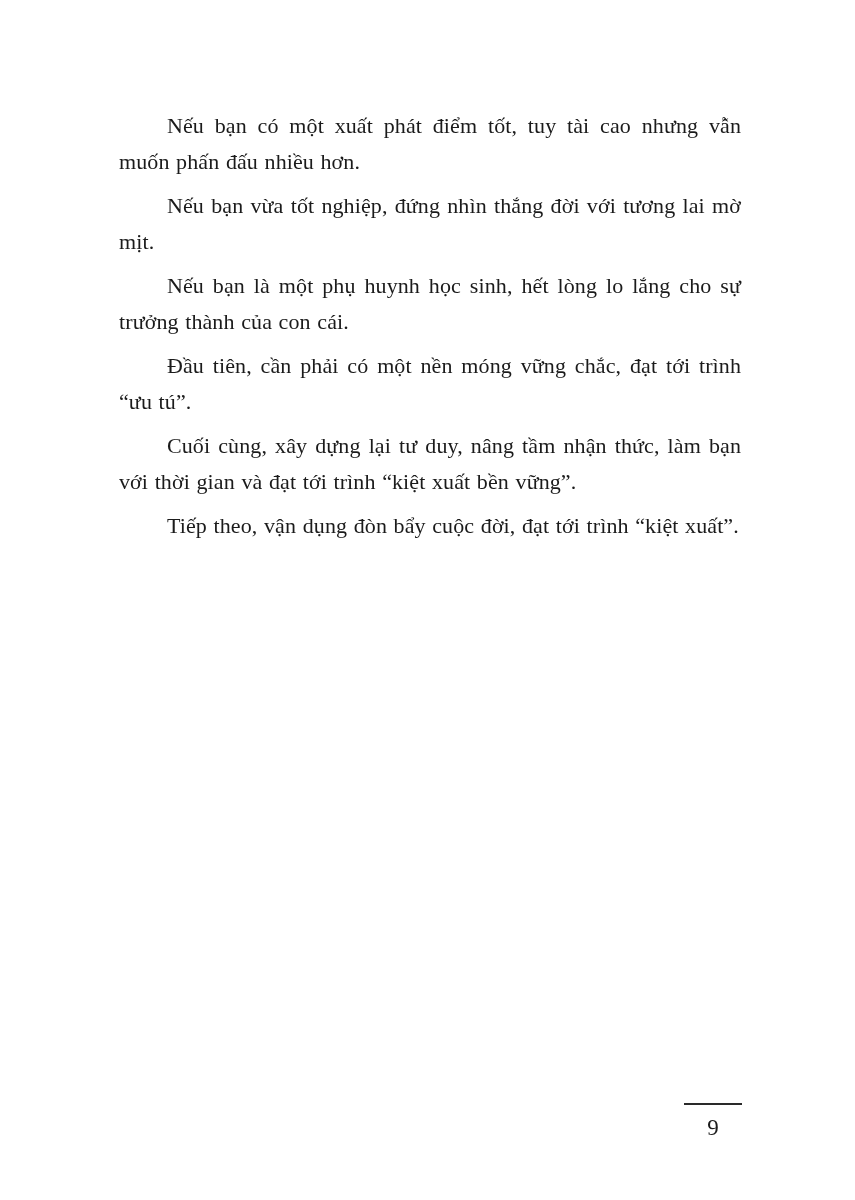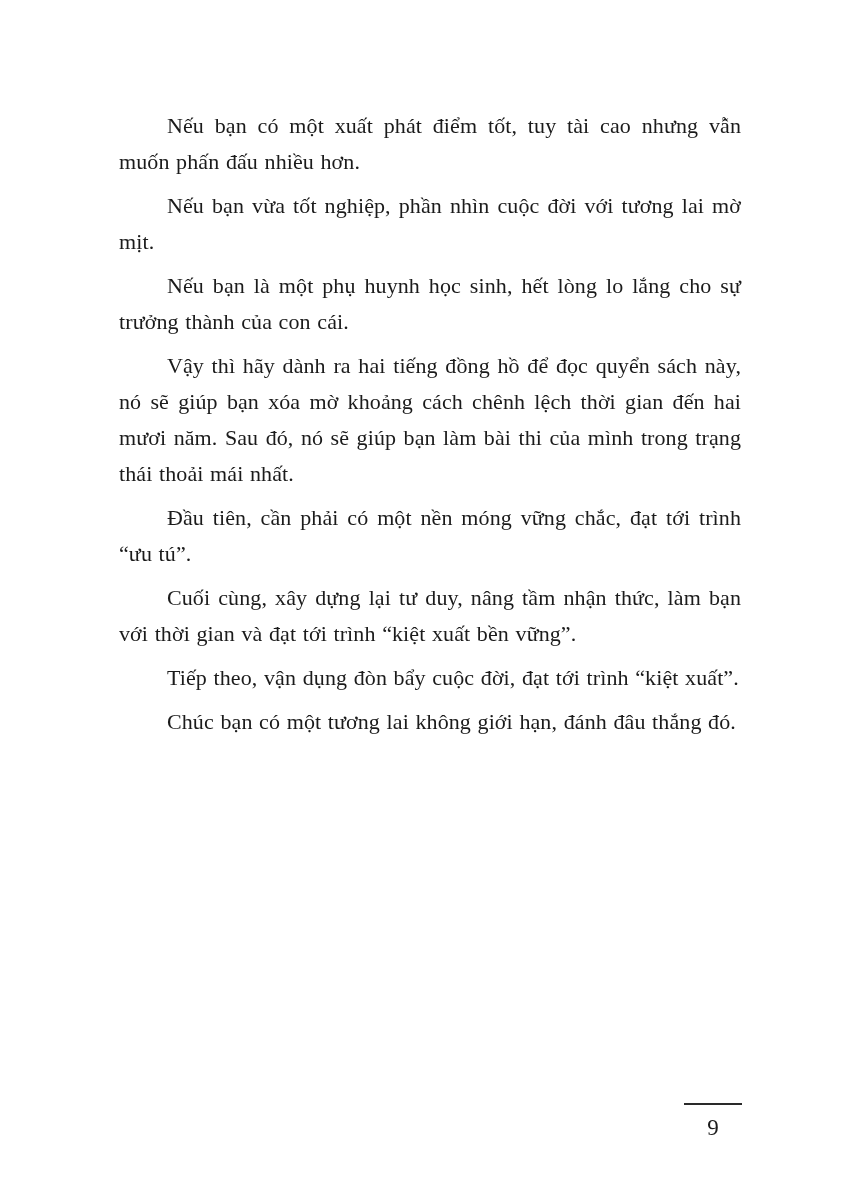--- a/index.html
+++ b/index.html
@@ -57,27 +57,25 @@
     font-family: "Liberation Serif", "DejaVu Serif", serif;
   }
 </style>
 </head>
 <body>
 
 <div class="page">
 
   <div class="text-block">
     <p>Nếu bạn có một xuất phát điểm tốt, tuy tài cao nhưng vẫn muốn phấn đấu nhiều hơn.</p>
-    <p>Nếu bạn vừa tốt nghiệp, phần nhìn cuộc đời với tương lai mờ mịt.</p>
+    <p>Nếu bạn vừa tốt nghiệp, đứng nhìn thắng đời với tương lai mờ mịt.</p>
     <p>Nếu bạn là một phụ huynh học sinh, hết lòng lo lắng cho sự trưởng thành của con cái.</p>
-    <p>Vậy thì hãy dành ra hai tiếng đồng hồ để đọc quyển sách này, nó sẽ giúp bạn xóa mờ khoảng cách chênh lệch thời gian đến hai mươi năm. Sau đó, nó sẽ giúp bạn làm bài thi của mình trong trạng thái thoải mái nhất.</p>
     <p>Đầu tiên, cần phải có một nền móng vững chắc, đạt tới trình “ưu tú”.</p>
     <p>Cuối cùng, xây dựng lại tư duy, nâng tầm nhận thức, làm bạn với thời gian và đạt tới trình “kiệt xuất bền vững”.</p>
     <p>Tiếp theo, vận dụng đòn bẩy cuộc đời, đạt tới trình “kiệt xuất”.</p>
-    <p>Chúc bạn có một tương lai không giới hạn, đánh đâu thắng đó.</p>
   </div>
 
   <div class="footer">
     <div class="rule"></div>
     <div class="page-number">9</div>
   </div>
 
 </div>
 
 </body></html>

